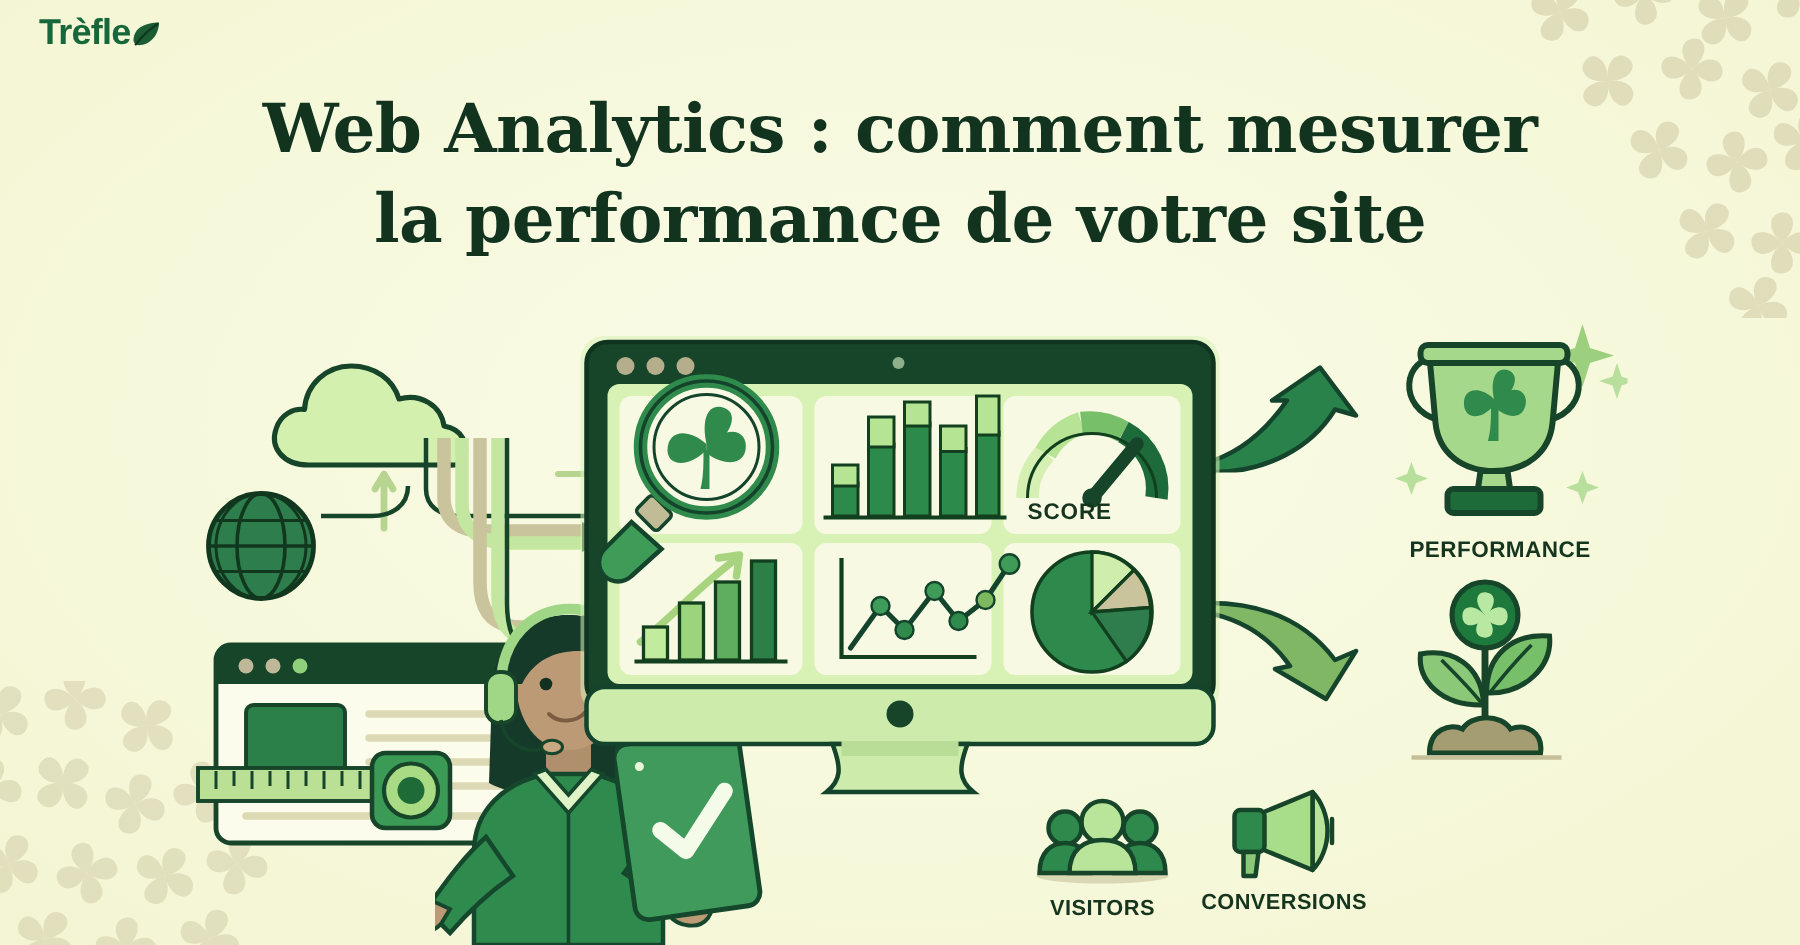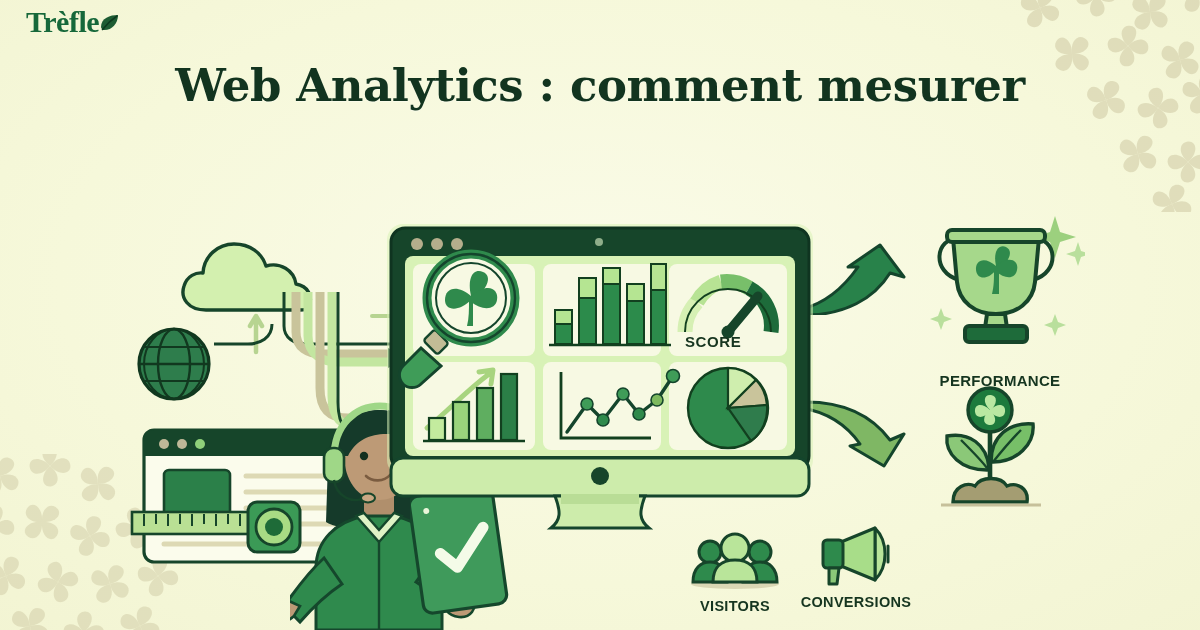--- a/index.html
+++ b/index.html
@@ -23,23 +23,23 @@
   .clover-field { position:absolute; pointer-events:none; }
   .clover-field svg { display:block; }
 
   
   #logo {
     position:absolute; left:26px; top:6px;
     display:flex; align-items:center; gap:2px;
     z-index:20;
   }
   #logo .word {
-    font-family:Liberation Serif, serif;
+    font-family:Liberation Sans, sans-serif;
     font-weight:700;
-    font-size:30px;
+    font-size:24px;
     color:#16683a;
     letter-spacing:-0.5px;
     line-height:1;
   }
   #logo .leafmark { display:block; margin-left:-2px; margin-top:7px; }
 
   
   #title {
     position:absolute; left:0; right:0; top:56px;
     text-align:center;
@@ -60,21 +60,20 @@
 
   
   .iconlabel {
     font-family:"Liberation Sans", sans-serif;
     font-weight:700;
     font-size:14.5px;
     color:#15351f;
     letter-spacing:0.3px;
     text-align:center;
     white-space:nowrap;
-    margin-top:14px;
   }
   .iconlabel.big { font-size:15px; }
 
   .bottom-item { position:absolute; text-align:center; }
   .bottom-item .iconwrap { display:flex; justify-content:center; align-items:flex-end; height:62px; }
   .bottom-item .iconlabel { margin-top:8px; }
 
   #score-label {
     position:absolute;
     font-family:"Liberation Sans", sans-serif;
@@ -151,20 +150,21 @@
     <span class="leafmark">
       <svg width="22" height="20" viewBox="0 0 22 20">
         <path d="M2,14 C2,5 11,2 19,2 C19,11 12,18 4,17 C3,16 2,15 2,14 Z" fill="#1d5c33"></path>
         <path d="M3.5,16.5 C7,12 12,7 18,3" stroke="#0d3a1f" stroke-width="1.6" fill="none" stroke-linecap="round"></path>
       </svg>
     </span>
   </div>
 
   <h1 id="title">
     <span>Web Analytics : comment mesurer</span>
+    <span class="l2">la performance de votre site</span>
   </h1>
 
   <div class="art" style="left:176px; top:230px;">
     <svg width="140" height="86" viewBox="0 0 140 86">
       <path d="M30,80 C12,80 4,68 8,56 C11,46 20,42 27,43 C28,26 42,14 58,14 C74,14 86,23 90,36
                C104,32 118,40 120,54 C132,56 137,66 133,76 C131,81 126,80 120,80 Z" fill="#d3f0af" stroke="#16452a" stroke-width="3.4" stroke-linejoin="round"></path>
     </svg>
   </div>
 
   <div class="art" style="left:136px; top:326px;">

